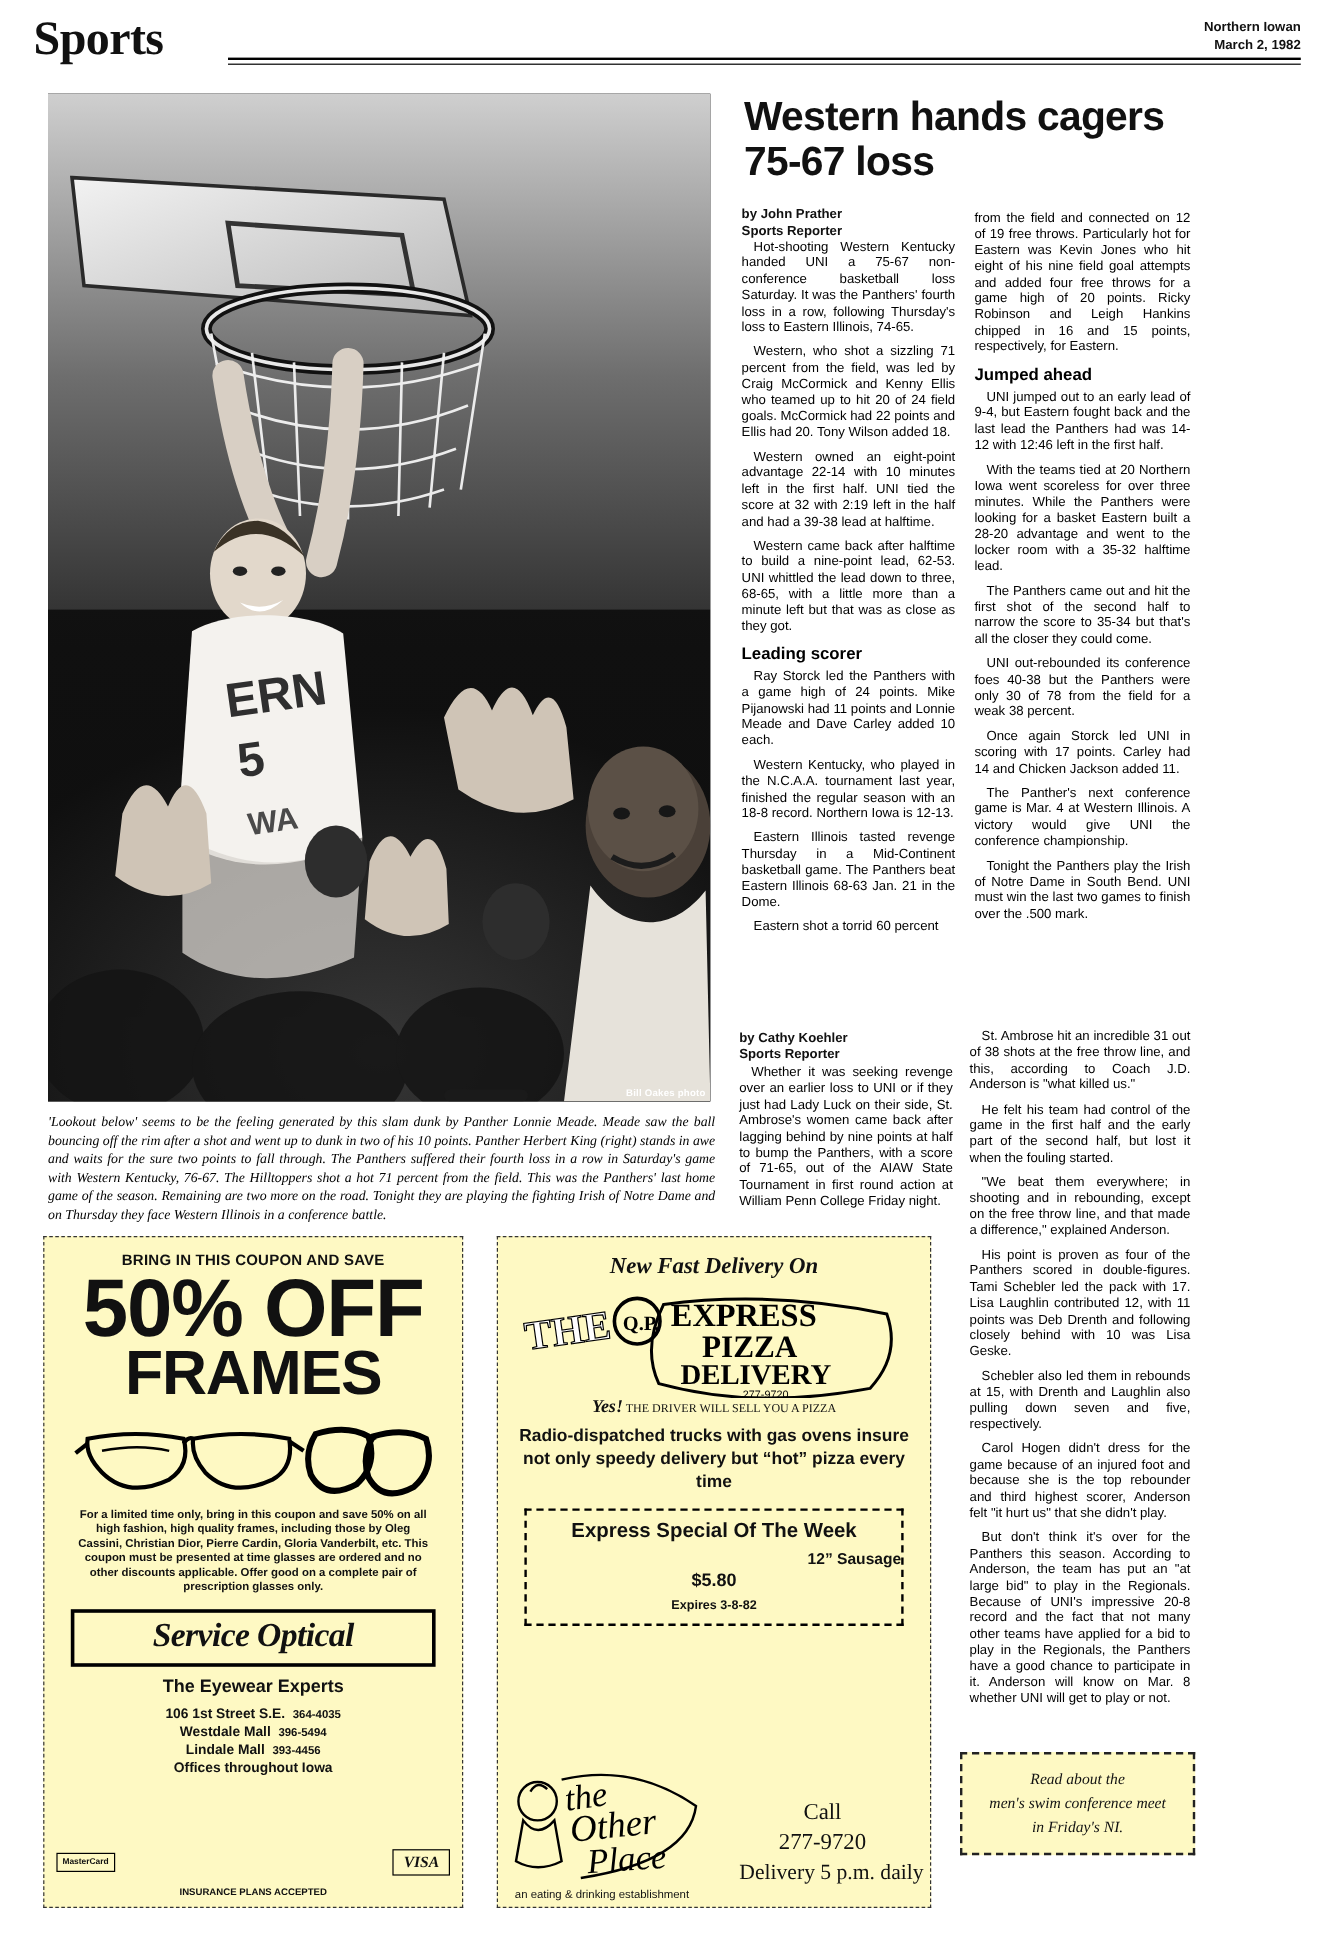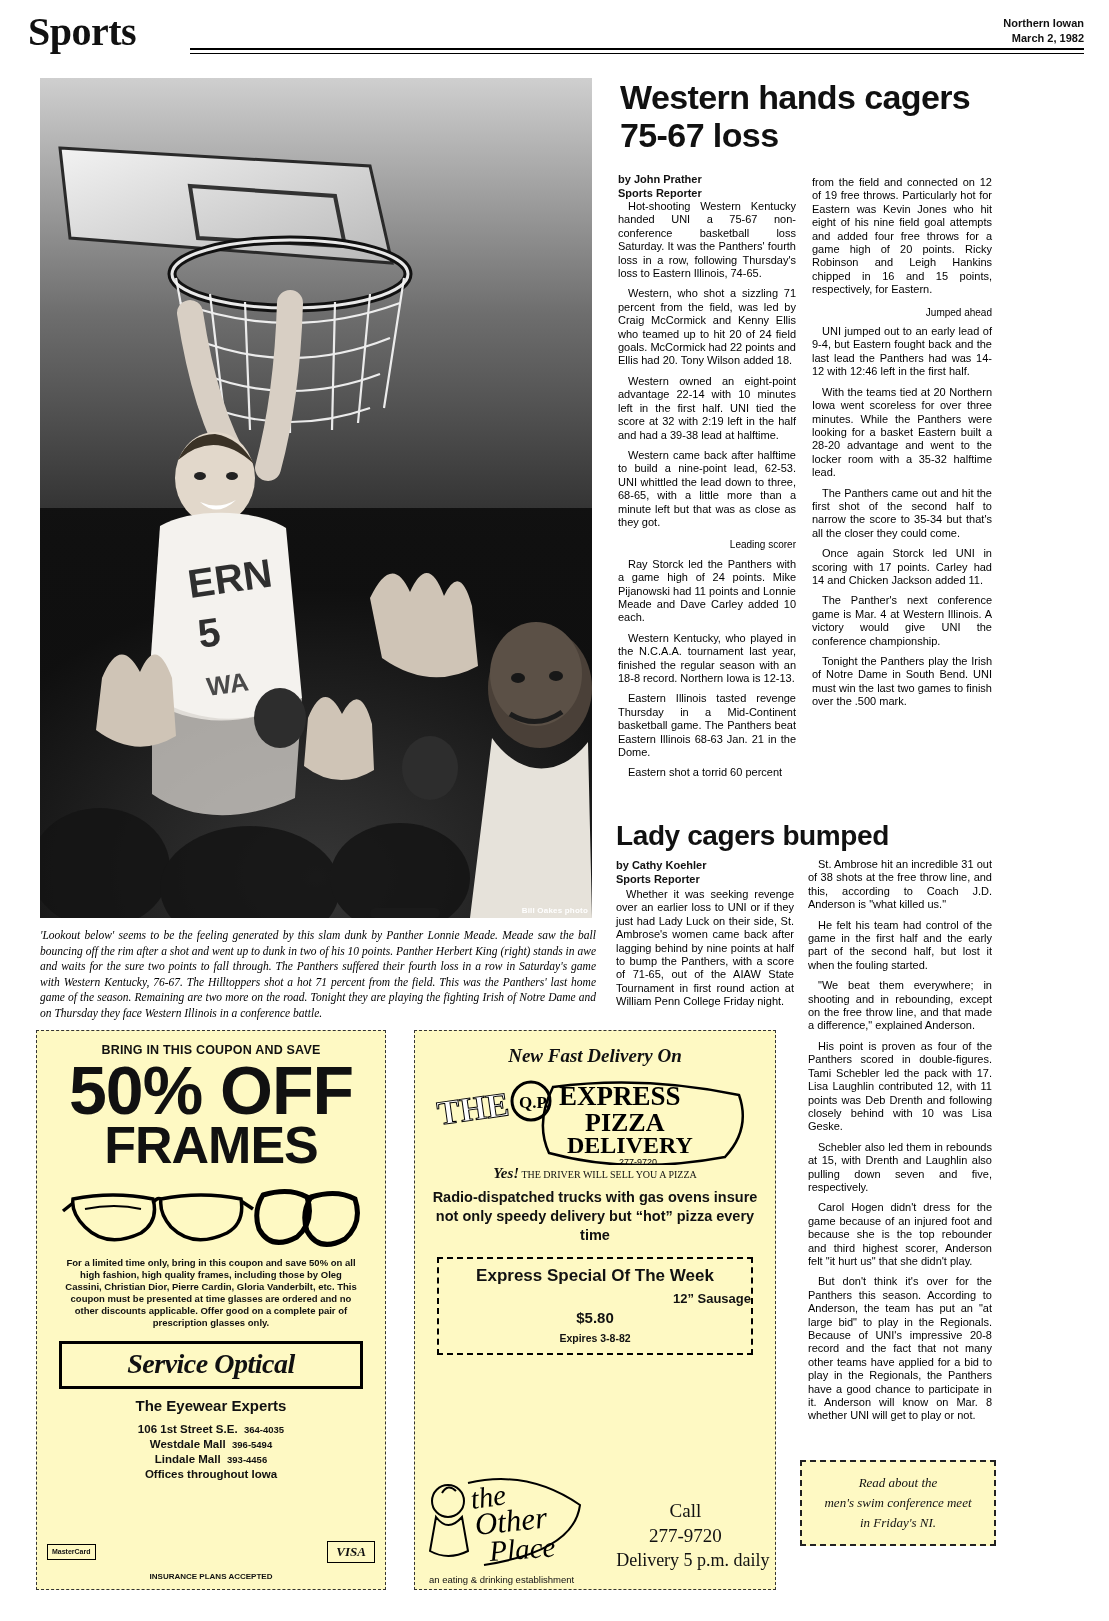--- a/index.html
+++ b/index.html
@@ -112,23 +112,23 @@
   .byline {
     position: absolute;
     width: 180px;
     text-align: left;
     font-size: 11px;
     font-weight: bold;
     line-height: 14px;
   }
   #byline1 { left: 618px; top: 172px; }
   .subhead {
-    font-size: 10px;
-    font-weight: normal;
-    text-align: right;
+    font-size: 14px;
+    font-weight: bold;
+    text-align: left;
     margin: 9px 0 6px 0;
   }
 
   
   .col {
     position: absolute;
     font-family: "Liberation Sans", sans-serif;
     font-size: 11px;
     line-height: 13.4px;
     text-align: justify;
@@ -448,26 +448,26 @@
     <p>Eastern Illinois tasted revenge Thursday in a Mid-Continent basketball game. The Panthers beat Eastern Illinois 68-63 Jan. 21 in the Dome.</p>
     <p>Eastern shot a torrid 60 percent</p>
   </div>
 
   <div class="col" id="col2">
     <p class="noindent">from the field and connected on 12 of 19 free throws. Particularly hot for Eastern was Kevin Jones who hit eight of his nine field goal attempts and added four free throws for a game high of 20 points. Ricky Robinson and Leigh Hankins chipped in 16 and 15 points, respectively, for Eastern.</p>
     <div class="subhead">Jumped ahead</div>
     <p>UNI jumped out to an early lead of 9-4, but Eastern fought back and the last lead the Panthers had was 14-12 with 12:46 left in the first half.</p>
     <p>With the teams tied at 20 Northern Iowa went scoreless for over three minutes. While the Panthers were looking for a basket Eastern built a 28-20 advantage and went to the locker room with a 35-32 halftime lead.</p>
     <p>The Panthers came out and hit the first shot of the second half to narrow the score to 35-34 but that's all the closer they could come.</p>
+    <p>UNI out-rebounded its conference foes 40-38 but the Panthers were only 30 of 78 from the field for a weak 38 percent.</p>
     <p>Once again Storck led UNI in scoring with 17 points. Carley had 14 and Chicken Jackson added 11.</p>
     <p>The Panther's next conference game is Mar. 4 at Western Illinois. A victory would give UNI the conference championship.</p>
     <p>Tonight the Panthers play the Irish of Notre Dame in South Bend. UNI must win the last two games to finish over the .500 mark.</p>
   </div>
 
-  <div class="headline-sub">Lady cagers bumped</div>
   <div class="byline" id="byline2">
     <div>by Cathy Koehler</div>
     <div>Sports Reporter</div>
   </div>
 
   <div class="col" id="col3">
     <p>Whether it was seeking revenge over an earlier loss to UNI or if they just had Lady Luck on their side, St. Ambrose's women came back after lagging behind by nine points at half to bump the Panthers, with a score of 71-65, out of the AIAW State Tournament in first round action at William Penn College Friday night.</p>
   </div>
 
   <div class="col" id="col4">

